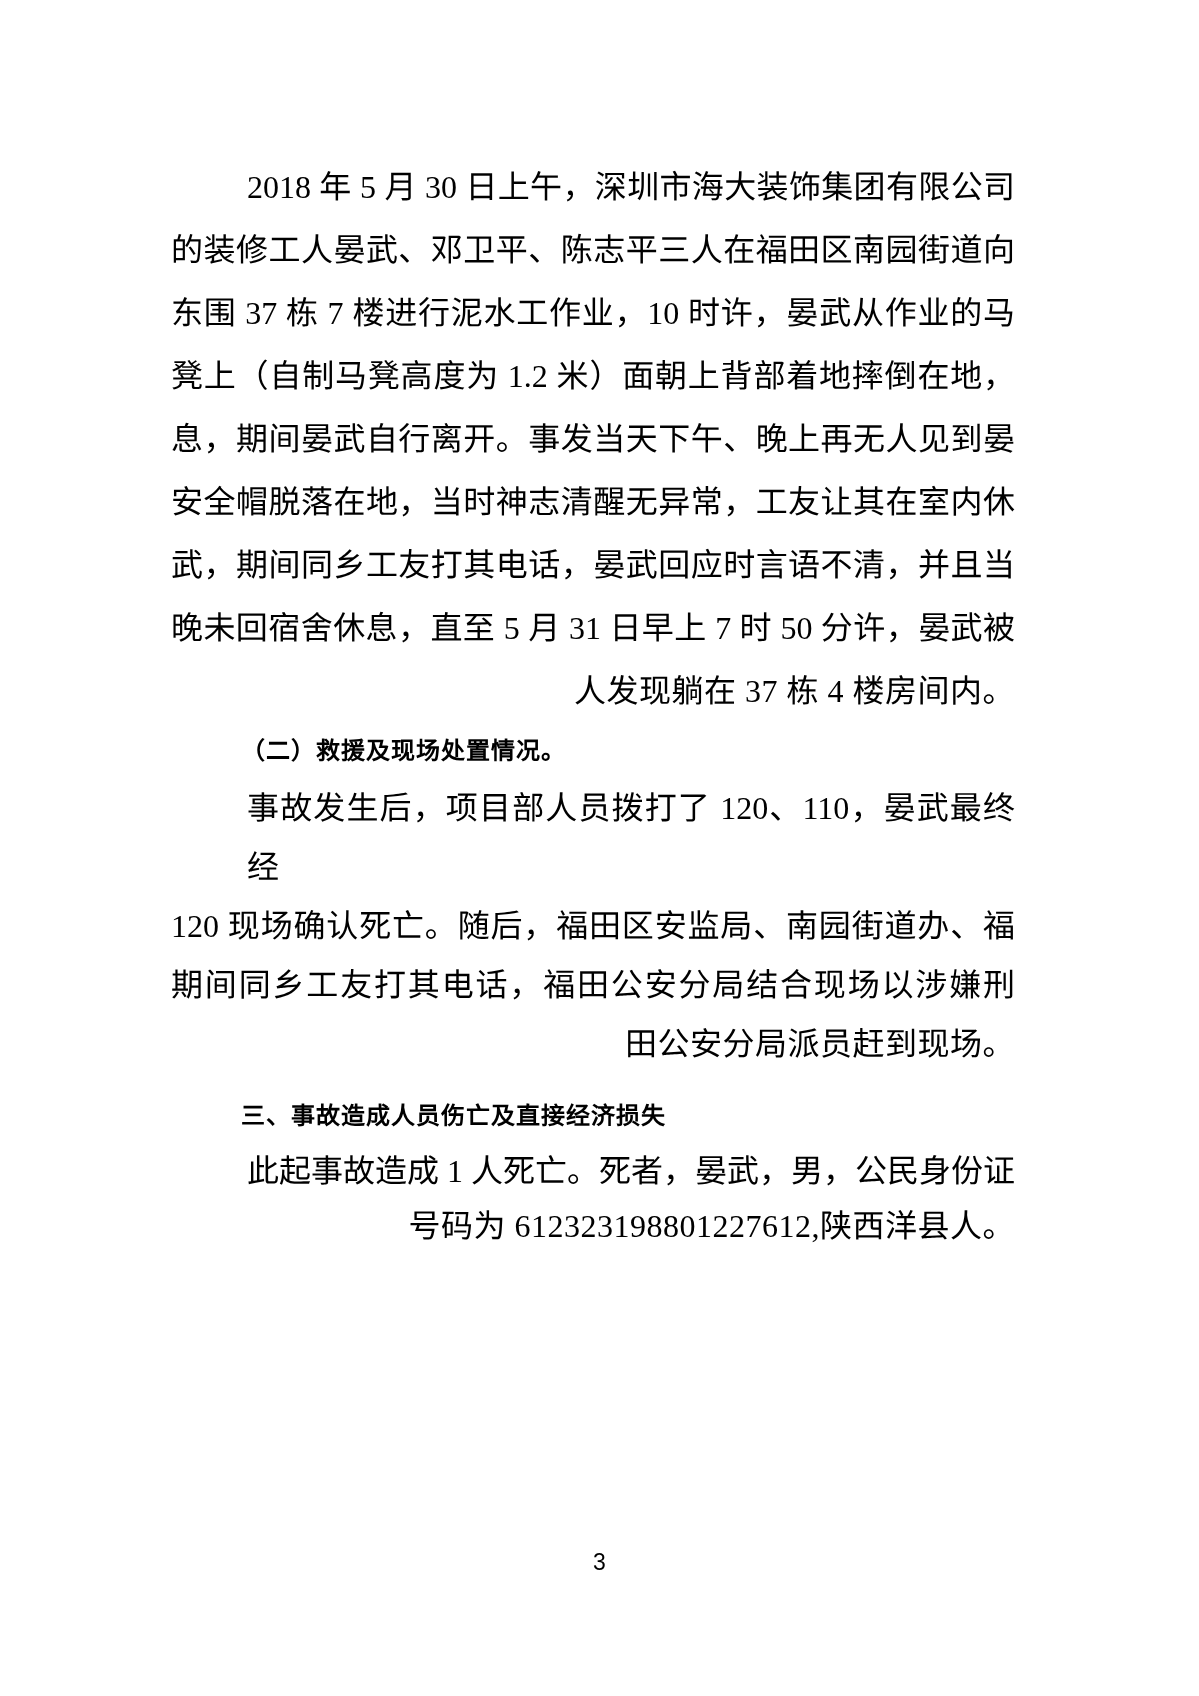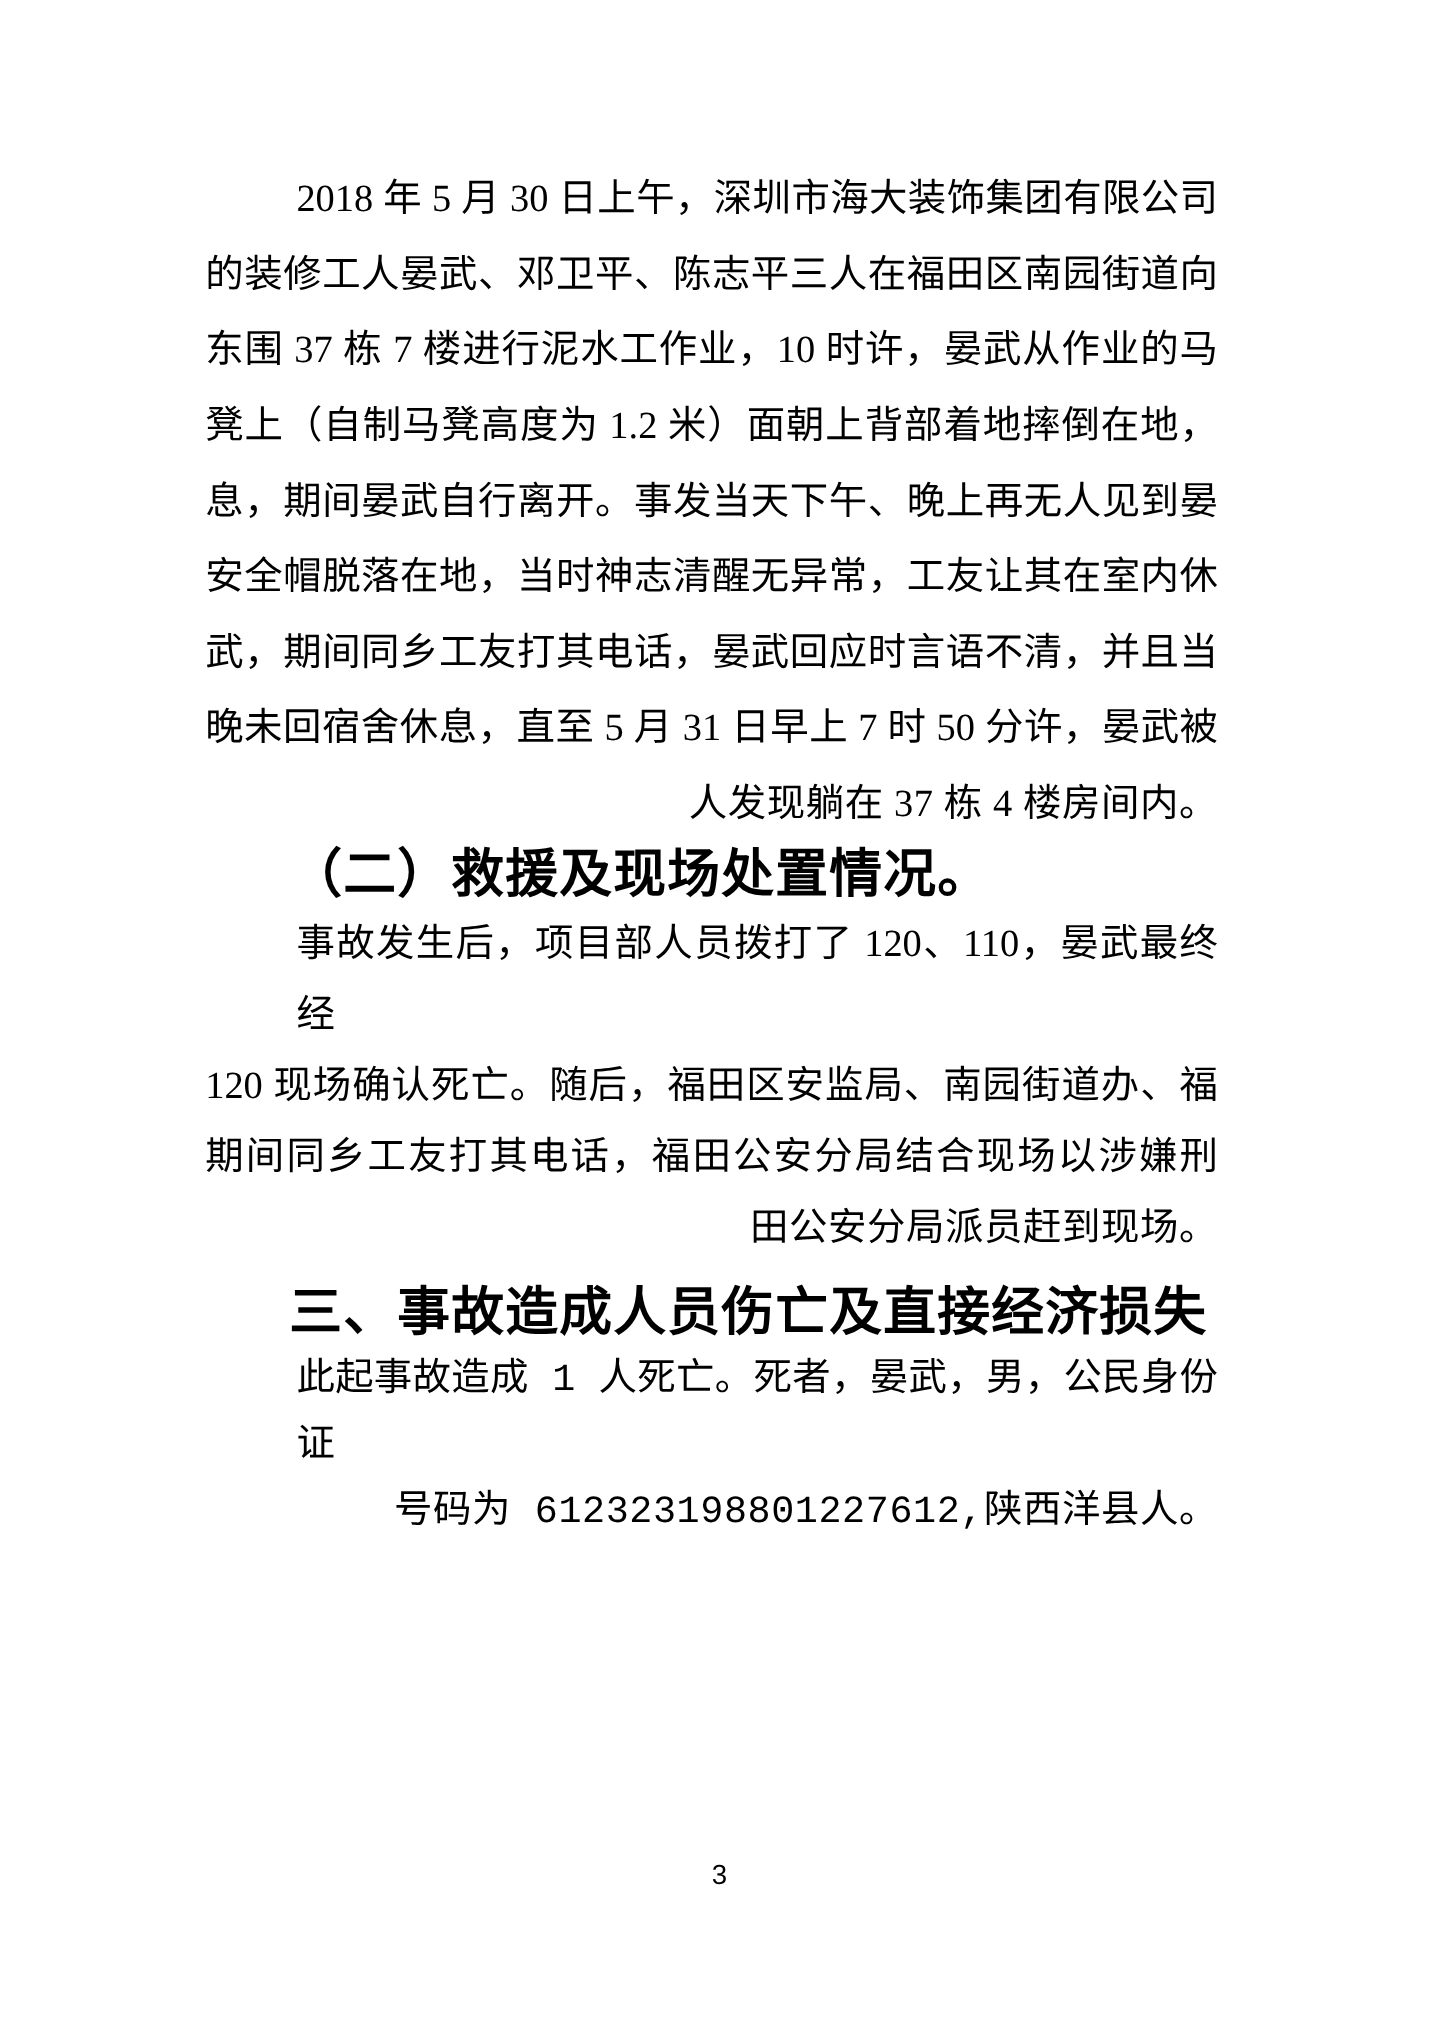--- a/index.html
+++ b/index.html
@@ -11,21 +11,21 @@
     position: relative;
     width: 1199px;
     height: 1696px;
     background: #ffffff;
     overflow: hidden;
     color: #000000;
   }
   .doc-body {
     position: absolute;
     left: 171px;
-    top: 134px;
+    top: 156px;
     width: 844px;
     font-family: "Liberation Serif", "DejaVu Serif", serif;
     font-size: 32px;
     color: #000000;
   }
   .para { margin: 0; padding: 0; }
   .line {
     letter-spacing: 0.5px;
     text-align: right;
     white-space: nowrap;
@@ -33,27 +33,27 @@
   .line.just {
     text-align: justify;
     text-align-last: justify;
     white-space: normal;
     letter-spacing: 0;
   }
   .line.indent { padding-left: 76px; }
 
   .body-loose  .line { line-height: 63px; }
   .body-medium .line { line-height: 59px; }
-  .body-tight  .line { line-height: 55px; font-family: Liberation Mono, monospace; }
+  .body-tight  .line { line-height: 55px; }
 
   .heading1 .line, .heading2 .line {
     line-height: 56px;
     font-weight: bold;
     font-family: "Liberation Sans", "DejaVu Sans", sans-serif;
-    font-size: 44px;
+    font-size: 24px;
     letter-spacing: 1px;
     text-align: left;
     text-align-last: left;
   }
   .heading1 { margin-top: 14px; }
   .heading1 .line.indent, .heading2 .line.indent { padding-left: 70px; }
 
   .page-number {
     position: absolute;
     left: 0;

